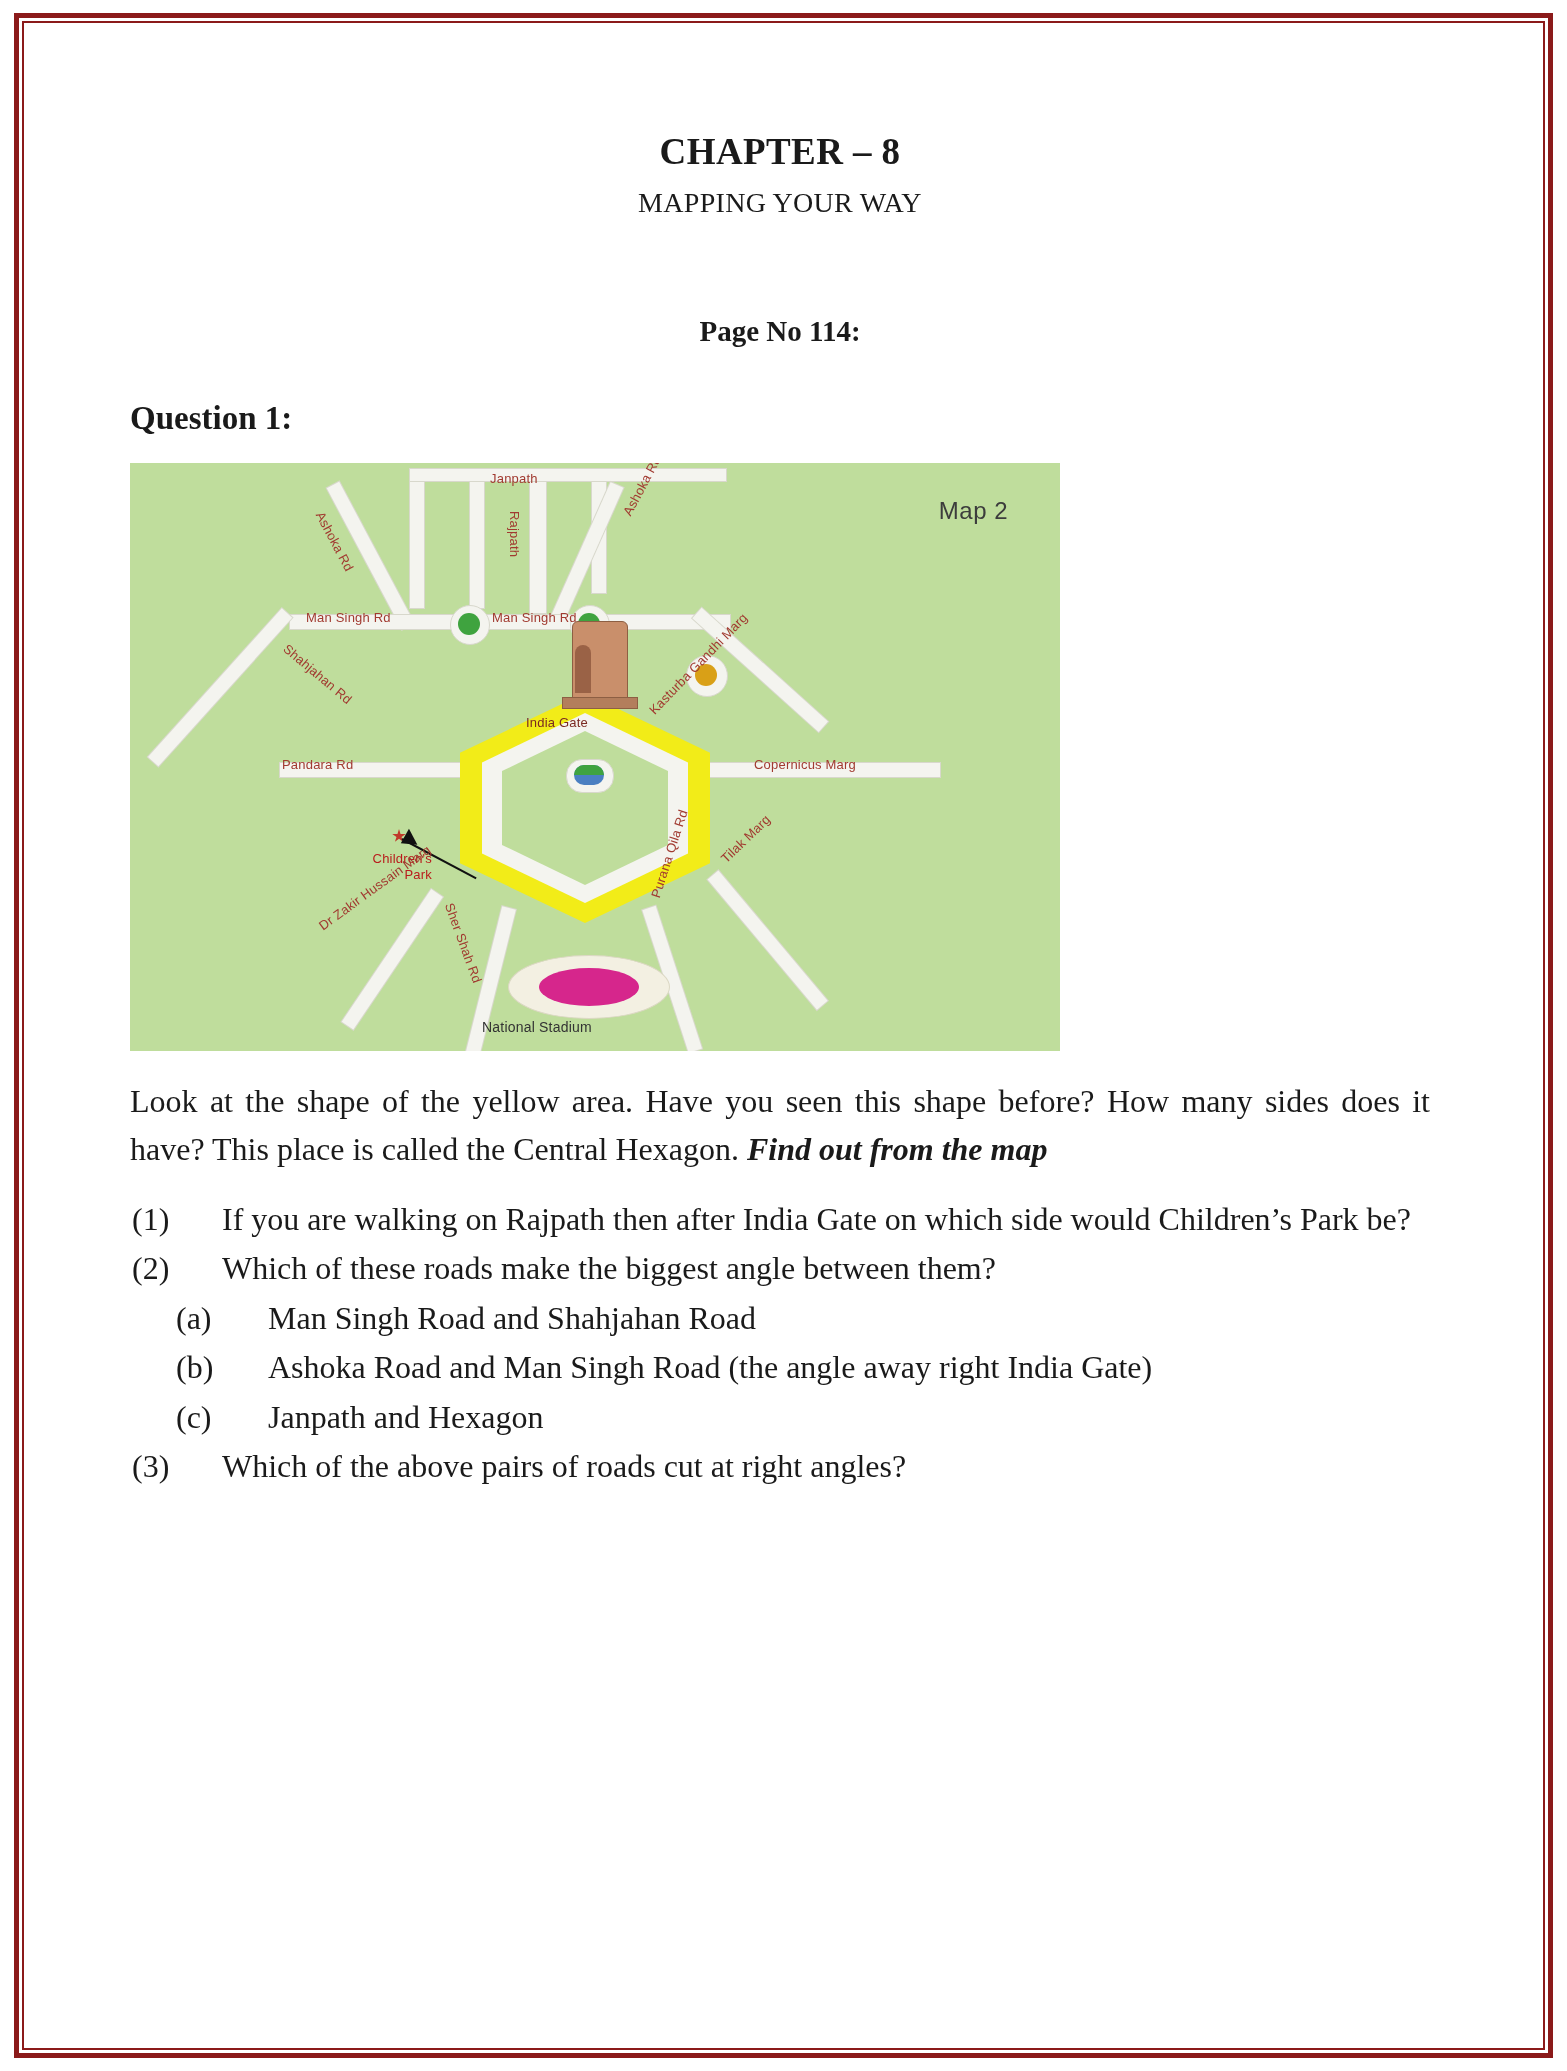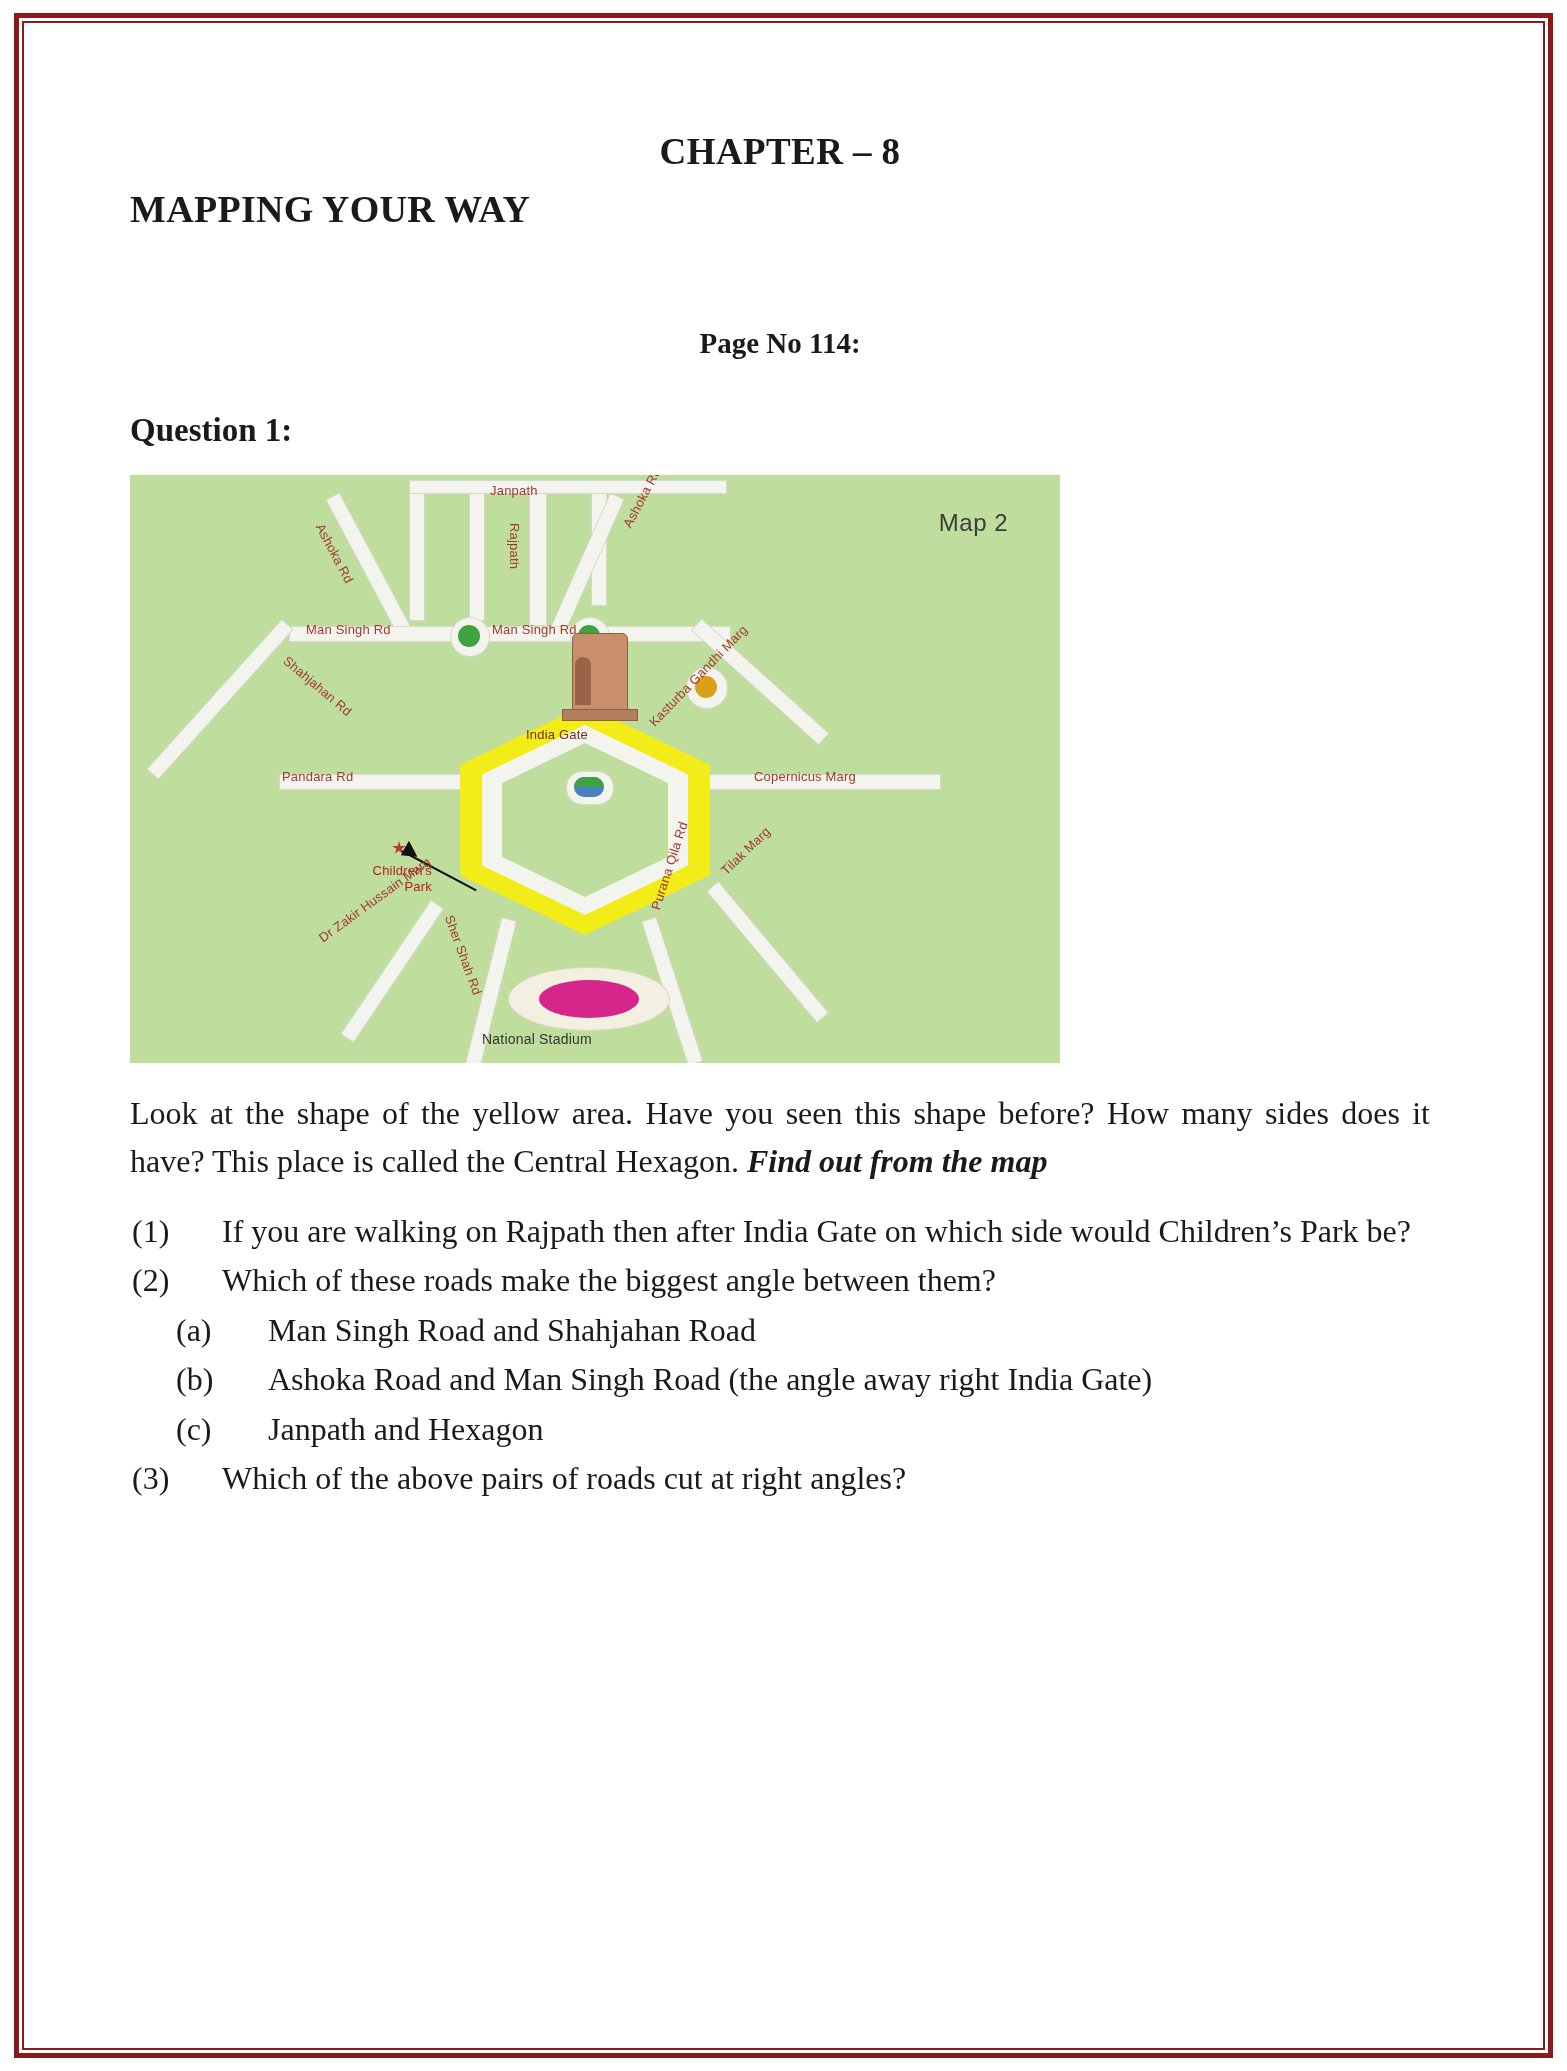--- a/index.html
+++ b/index.html
@@ -40,23 +40,23 @@
     width: 1300px;
   }
   .chapter-title {
     text-align: center;
     font-weight: bold;
     font-size: 37px;
     letter-spacing: 0.4px;
     margin: 0 0 8px 0;
   }
   .chapter-subtitle {
-    text-align: left;
-    font-weight: bold;
-    font-size: 38px;
+    text-align: center;
+    font-weight: normal;
+    font-size: 28px;
     letter-spacing: 0.3px;
     margin: 14px 0 0 0;
   }
   .page-no {
     text-align: center;
     font-weight: bold;
     font-size: 29px;
     margin: 96px 0 0 0;
   }
   .question-label {

